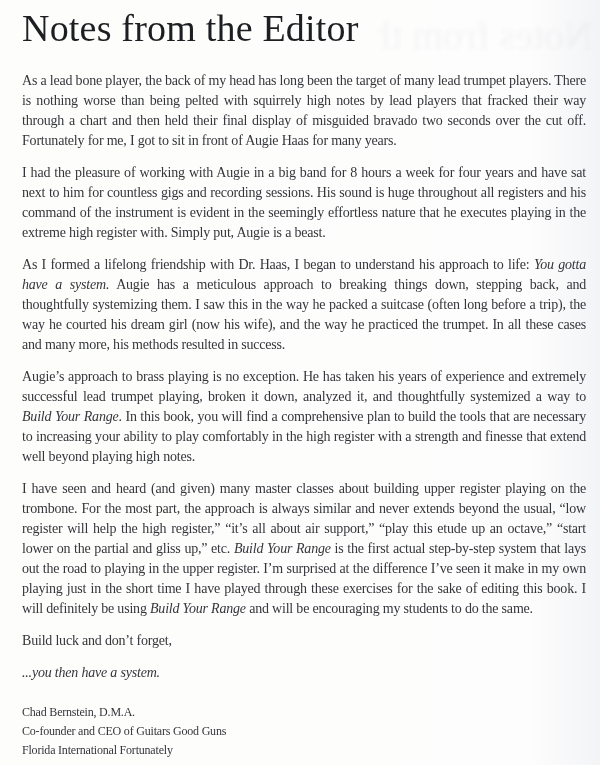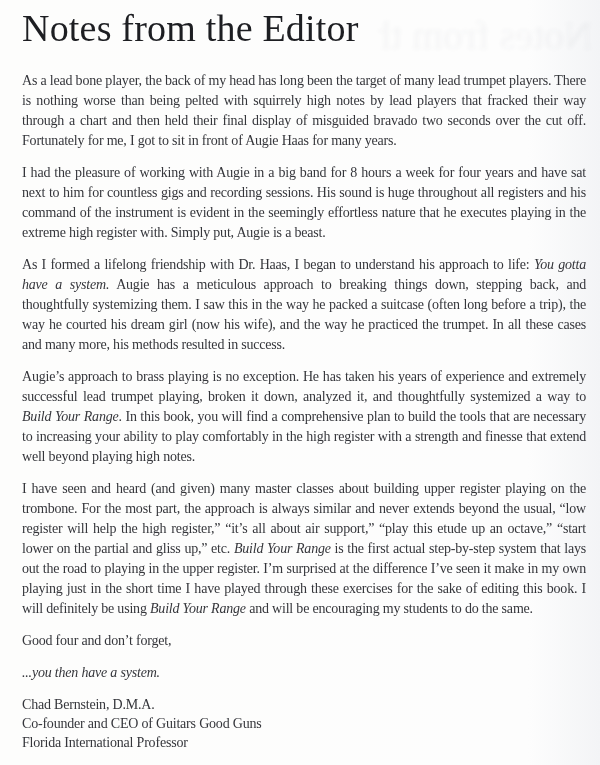--- a/index.html
+++ b/index.html
@@ -45,42 +45,42 @@
     margin: 0 0 12px 0;
     font-size: 14px;
     line-height: 20px;
     letter-spacing: -0.2px;
     text-align: justify;
   }
   p.body-par em {
     font-style: italic;
   }
   .signature {
-    margin-top: 12px;
-    font-size: 14px;
+    margin-top: 20px;
+    font-size: 12px;
     line-height: 19px;
     letter-spacing: -0.2px;
   }
 </style>
 </head>
 <body>
 
 <div class="page">
 
   <div class="ghost">Notes from the Editor</div>
 
   <h1 class="title">Notes from the Editor</h1>
 
   <p class="body-par"><span>As a lead bone player, the back of my head has long been the target of many lead trumpet players. There is nothing worse than being pelted with squirrely high notes by lead players that fracked their way through a chart and then held their final display of misguided bravado two seconds over the cut off. Fortunately for me, I got to sit in front of Augie Haas for many years.</span></p>
   <p class="body-par"><span>I had the pleasure of working with Augie in a big band for 8 hours a week for four years and have sat next to him for countless gigs and recording sessions. His sound is huge throughout all registers and his command of the instrument is evident in the seemingly effortless nature that he executes playing in the extreme high register with. Simply put, Augie is a beast.</span></p>
   <p class="body-par"><span>As I formed a lifelong friendship with Dr. Haas, I began to understand his approach to life: </span><em>You gotta have a system.</em><span> Augie has a meticulous approach to breaking things down, stepping back, and thoughtfully systemizing them. I saw this in the way he packed a suitcase (often long before a trip), the way he courted his dream girl (now his wife), and the way he practiced the trumpet. In all these cases and many more, his methods resulted in success.</span></p>
   <p class="body-par"><span>Augie’s approach to brass playing is no exception. He has taken his years of experience and extremely successful lead trumpet playing, broken it down, analyzed it, and thoughtfully systemized a way to </span><em>Build Your Range</em><span>. In this book, you will find a comprehensive plan to build the tools that are necessary to increasing your ability to play comfortably in the high register with a strength and finesse that extend well beyond playing high notes.</span></p>
   <p class="body-par"><span>I have seen and heard (and given) many master classes about building upper register playing on the trombone. For the most part, the approach is always similar and never extends beyond the usual, “low register will help the high register,” “it’s all about air support,” “play this etude up an octave,” “start lower on the partial and gliss up,” etc. </span><em>Build Your Range</em><span> is the first actual step-by-step system that lays out the road to playing in the upper register. I’m surprised at the difference I’ve seen it make in my own playing just in the short time I have played through these exercises for the sake of editing this book. I will definitely be using </span><em>Build Your Range</em><span> and will be encouraging my students to do the same.</span></p>
-  <p class="body-par"><span>Good four and don’t forget,</span></p>
+  <p class="body-par"><span>Build luck and don’t forget,</span></p>
   <p class="body-par"><em>...you then have a system.</em></p>
 
   <div class="signature">
     <div>Chad Bernstein, D.M.A.</div>
     <div>Co-founder and CEO of Guitars Good Guns</div>
-    <div>Florida International Professor</div>
+    <div>Florida International Fortunately</div>
   </div>
 
 </div>
 
 </body></html>

